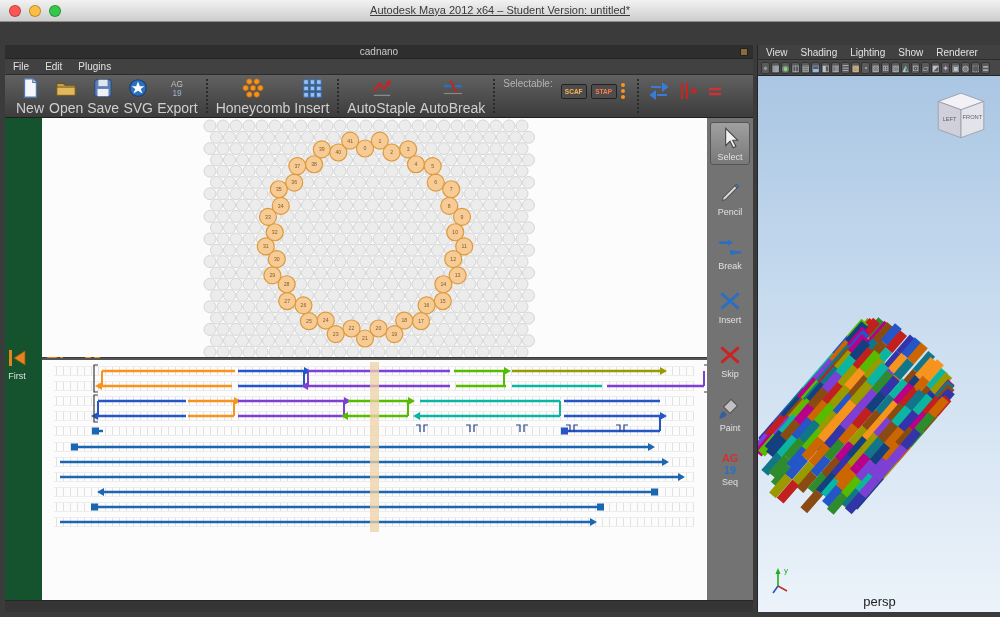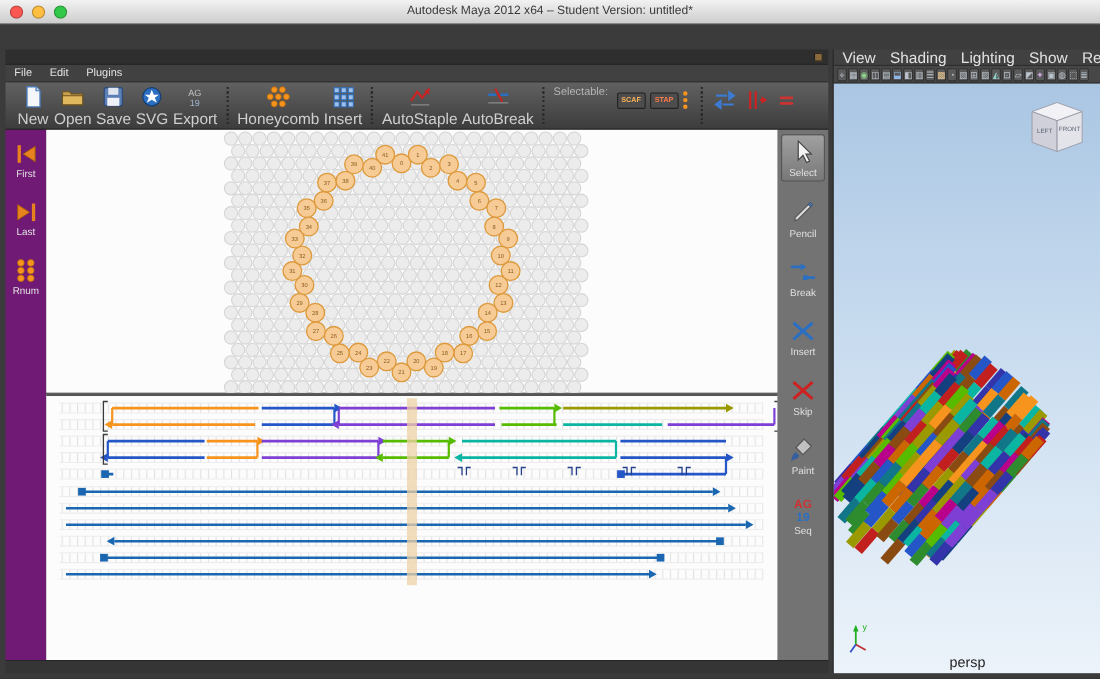--- a/index.html
+++ b/index.html
@@ -4,21 +4,21 @@
 <style>
   * { box-sizing: border-box; margin: 0; padding: 0; }
   body { font-family: "Liberation Sans", sans-serif; background:#222; }
   #screen { position:relative; width:1000px; height:617px; background:#3b3b3b; overflow:hidden; user-select:none; }
 
   
   .titlebar { position:absolute; left:0; top:0; width:1000px; height:22px;
     background:linear-gradient(#f2f2f2,#cdcdcd); border-bottom:1px solid #8e8e8e; }
   .tl { position:absolute; top:5px; width:12px; height:12px; border-radius:50%; border:1px solid rgba(0,0,0,.25); }
   .tl.red{ left:9px; background:#fc5753;} .tl.yel{ left:29px; background:#fdbe41;} .tl.grn{ left:49px; background:#34c84a;}
-  .wtitle { position:absolute; left:0; right:0; top:4px; text-align:center; font-size:11px; color:#3a3a3a; }
+  .wtitle { position:absolute; left:0; right:0; top:4px; text-align:center; font-size:11px; color:#3a3a3a;text-decoration:underline; }
 
   
   .cnpanel { position:absolute; left:5px; top:45px; width:748px; height:567px; background:#3b3b3b; }
   .cntitle { position:absolute; left:0; top:0; width:100%; height:14px; background:#2e2e2e; border-bottom:1px solid #242424; }
   .cntitle-text { position:absolute; left:0; right:0; top:1px; text-align:center; font-size:10px; color:#c9c9c9; }
   .cnfloat { position:absolute; right:5px; top:3px; width:8px; height:8px; background:#8a6a3a; border:1px solid #222; }
   .cnmenu { position:absolute; left:0; top:14px; width:100%; height:16px; background:#414141; border-bottom:1px solid #2c2c2c;
             display:flex; align-items:center; gap:16px; padding-left:8px; }
   .mitem { font-size:10px; color:#e2e2e2; cursor:default; }
   .cntoolbar { position:absolute; left:0; top:30px; width:100%; height:43px;
@@ -31,40 +31,40 @@
      background:repeating-linear-gradient(#2a2a2a 0 2px, transparent 2px 4px); }
   .sel-label { font-size:10px; color:#b5b5b5; margin:0 6px 26px 2px; }
   .chip { width:26px; height:15px; margin:0 2px 10px 2px; background:#4d4d4d; border:1px solid #222;
      border-radius:2px; font-size:6.5px; font-weight:bold; display:flex; align-items:center; justify-content:center; }
   .chip.scaf { color:#ffb454; } .chip.stap { color:#ff7a4a; }
   .dots3 { display:flex; flex-direction:column; gap:2px; margin:0 6px 10px 2px; }
   .dots3 span { width:4px; height:4px; border-radius:50%; background:#f7941e; }
   .miniicon { width:20px; height:20px; margin:0 4px 10px 4px; }
 
   
-  .lstrip { position:absolute; left:0; top:73px; width:37px; height:482px; background:#701a75;
-    display:flex; flex-direction:column; align-items:center; padding-top:8px; gap:14px; }
+  .lstrip { position:absolute; left:0; top:73px; width:37px; height:482px; background:#14532d;
+    display:flex; flex-direction:row; align-items:center; padding-top:8px; gap:14px; }
   .rstrip { position:absolute; left:702px; top:73px; width:46px; height:482px; background:#737373;
     display:flex; flex-direction:column; align-items:center; padding-top:4px; gap:13px; }
   .stool { display:flex; flex-direction:column; align-items:center; width:40px; padding:2px 0; border-radius:3px; }
   .stool .slabel { font-size:9px; color:#e0e0e0; margin-top:1px; }
   .stool.active { background:linear-gradient(#a0a0a0,#787878); border:1px solid #555; }
   .stool svg { width:26px; height:26px; }
   .lstrip .stool svg { width:24px; height:24px; }
 
   
   .slicewrap { position:absolute; left:37px; top:73px; width:665px; height:239px; background:#fcfcfc; }
   .pathwrap  { position:absolute; left:37px; top:313px; width:665px; height:242px; background:#fcfcfc; border-top:2px solid #555; }
   .cnbottom { position:absolute; left:0; top:555px; width:100%; height:12px; background:#353535; border-top:1px solid #262626; }
 
   
   .mpanel { position:absolute; left:757px; top:45px; width:243px; height:567px; background:#3b3b3b; border-left:1px solid #262626; }
   .mpmenu { position:absolute; left:0; top:0; width:100%; height:15px; display:flex; gap:13px; padding-left:8px;
     align-items:center; background:#414141; border-bottom:1px solid #2c2c2c; }
-  .mpmenu span { font-size:14px; color:#e2e2e2; }
+  .mpmenu span { font-size:10px; color:#e2e2e2; }
   .mpicons { position:absolute; left:0; top:15px; width:100%; height:16px; background:#474747; border-bottom:1px solid #242424;
     display:flex; align-items:center; gap:1px; padding-left:3px; overflow:hidden; }
   .mpicons span { width:9px; height:12px; font-size:8px; line-height:12px; text-align:center; color:#b9c2cc;
     background:#5a5a5a; border:1px solid #333; border-radius:2px; }
   .vp { position:absolute; left:0; top:31px; width:243px; height:536px;
     background:linear-gradient(180deg,#aac6e3 0%,#c6daee 40%,#ecf3fa 100%); overflow:hidden; }
   #model-svg { position:absolute; left:0; top:0; width:243px; height:536px; }
   .cube { position:absolute; right:6px; top:12px; width:68px; height:58px; }
   .axis { position:absolute; left:10px; bottom:16px; width:34px; height:34px; }
   .persp { position:absolute; left:0; right:0; bottom:3px; text-align:center; font-size:13px; color:#222; }
@@ -76,20 +76,21 @@
 
   <div class="titlebar">
     <span class="tl red"></span>
     <span class="tl yel"></span>
     <span class="tl grn"></span>
     <div class="wtitle">Autodesk Maya 2012 x64 – Student Version: untitled*</div>
   </div>
 
   <div class="cnpanel">
     <div class="cntitle">
+      <span class="cntitle-text">cadnano</span>
       <span class="cnfloat"></span>
     </div>
     <div class="cnmenu">
       <span class="mitem">File</span>
       <span class="mitem">Edit</span>
       <span class="mitem">Plugins</span>
     </div>
 
     <div class="cntoolbar">
       <div class="tbtn">

